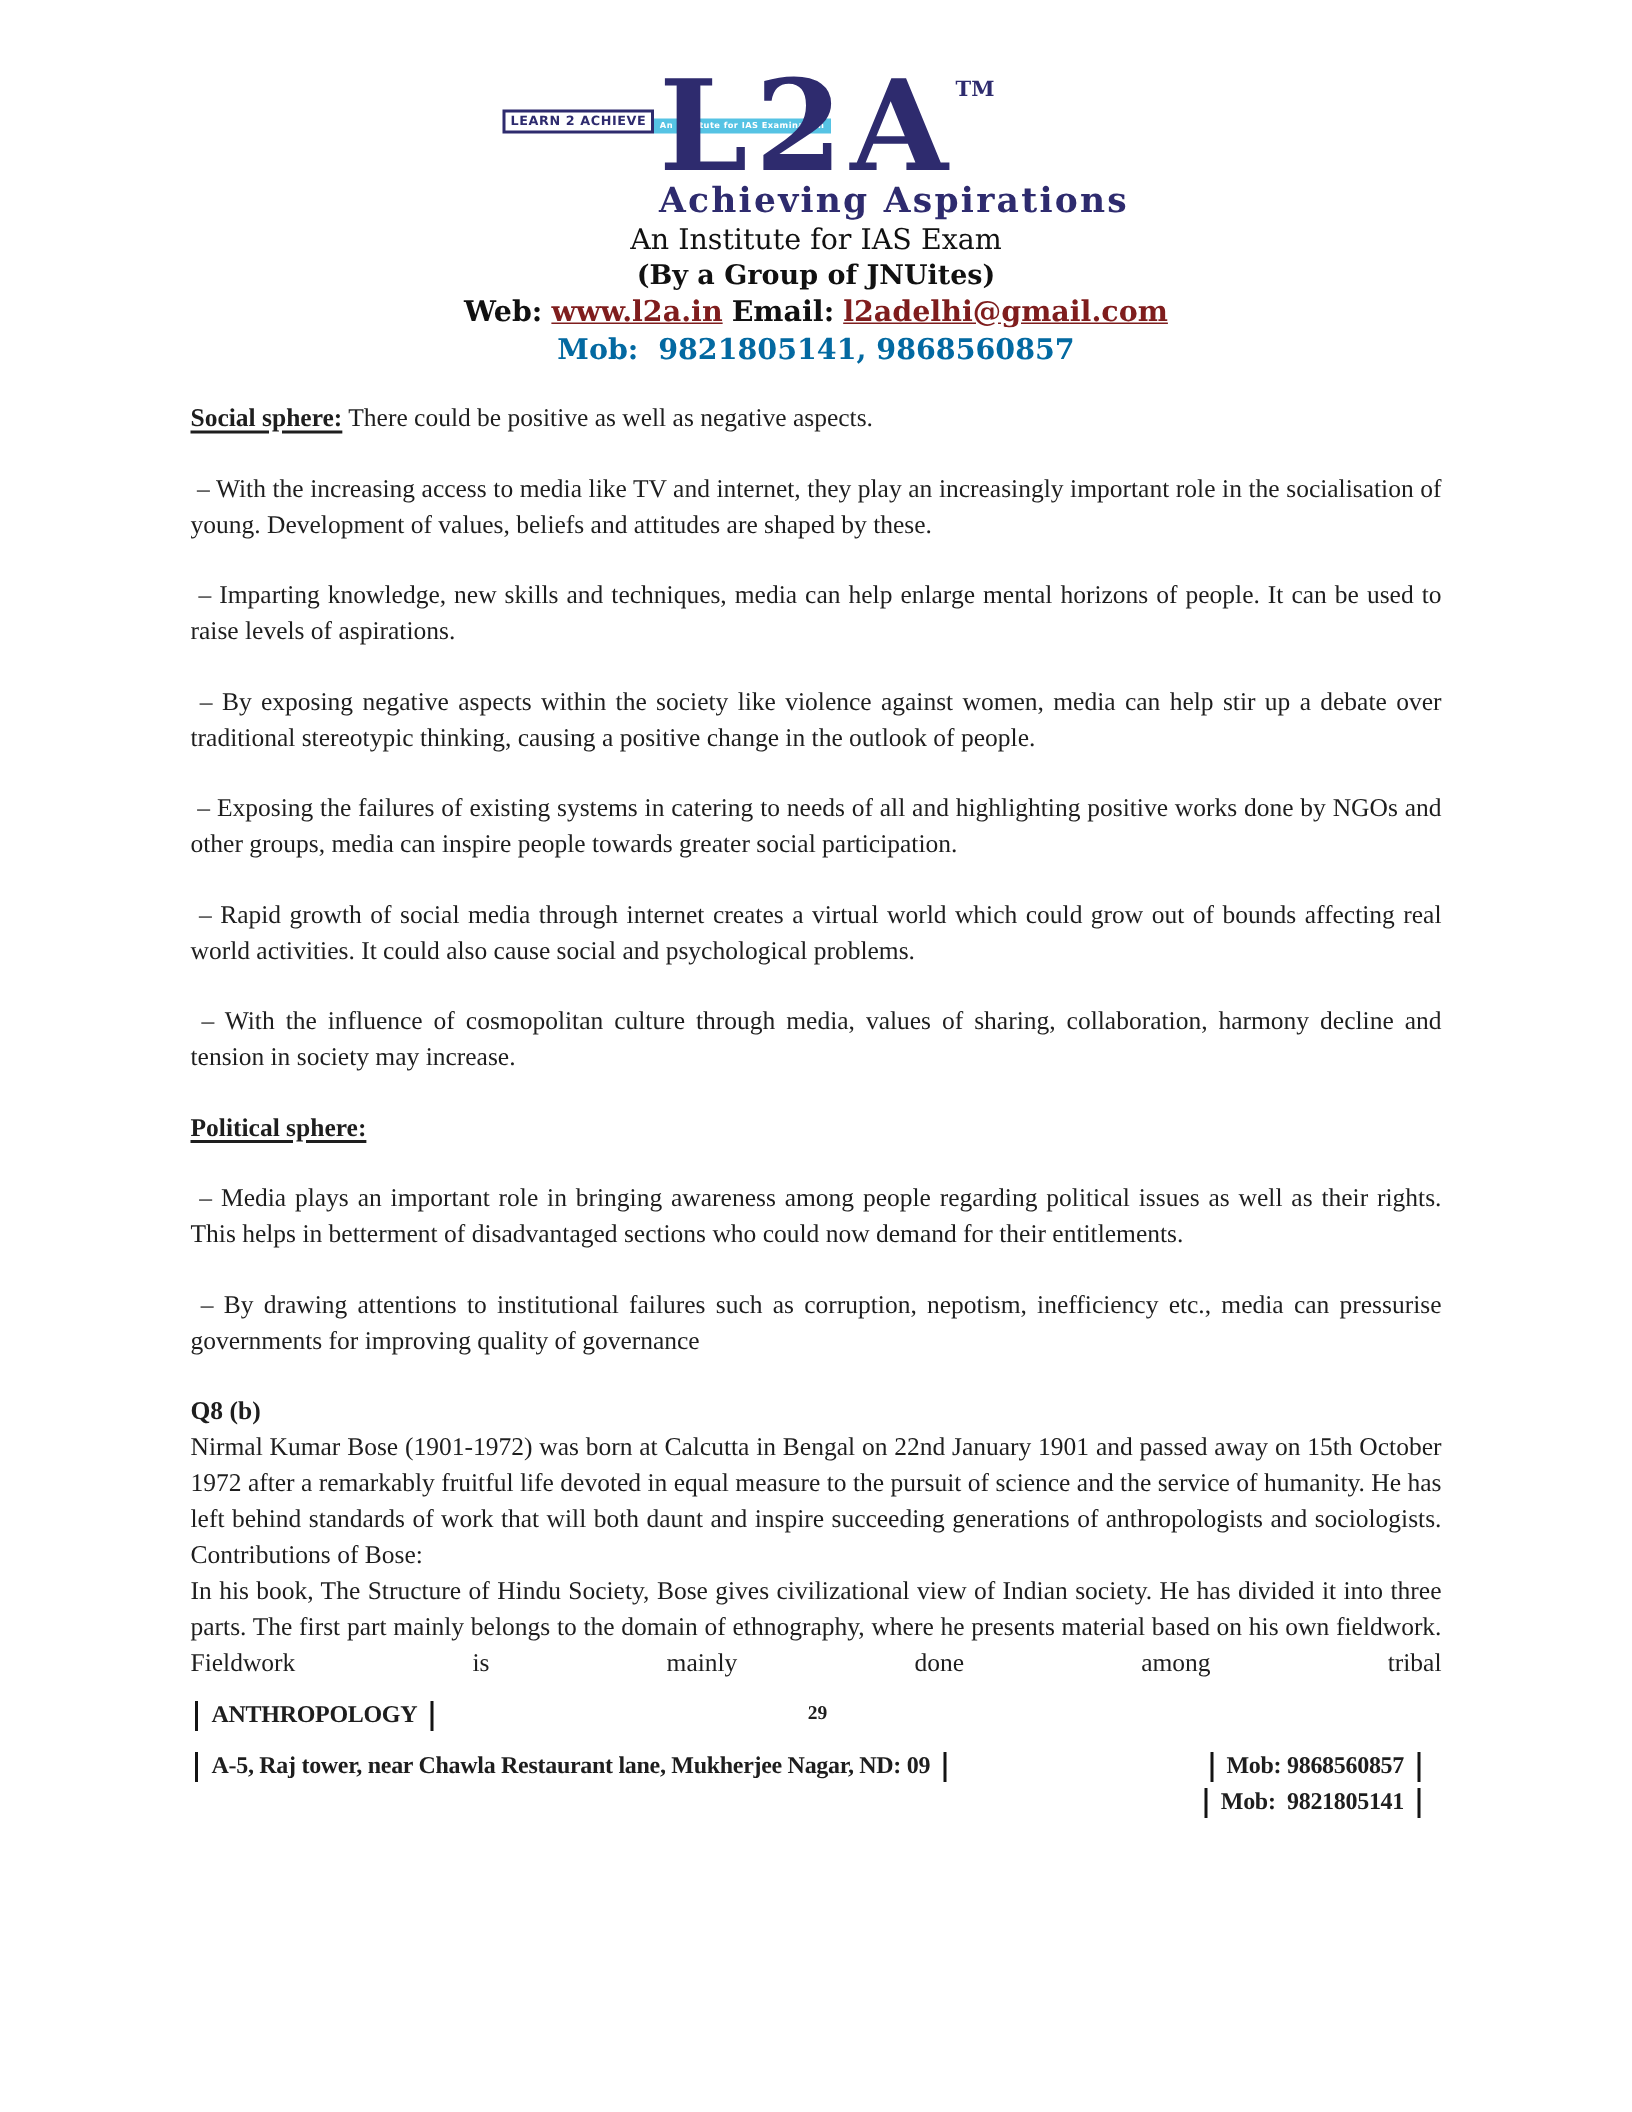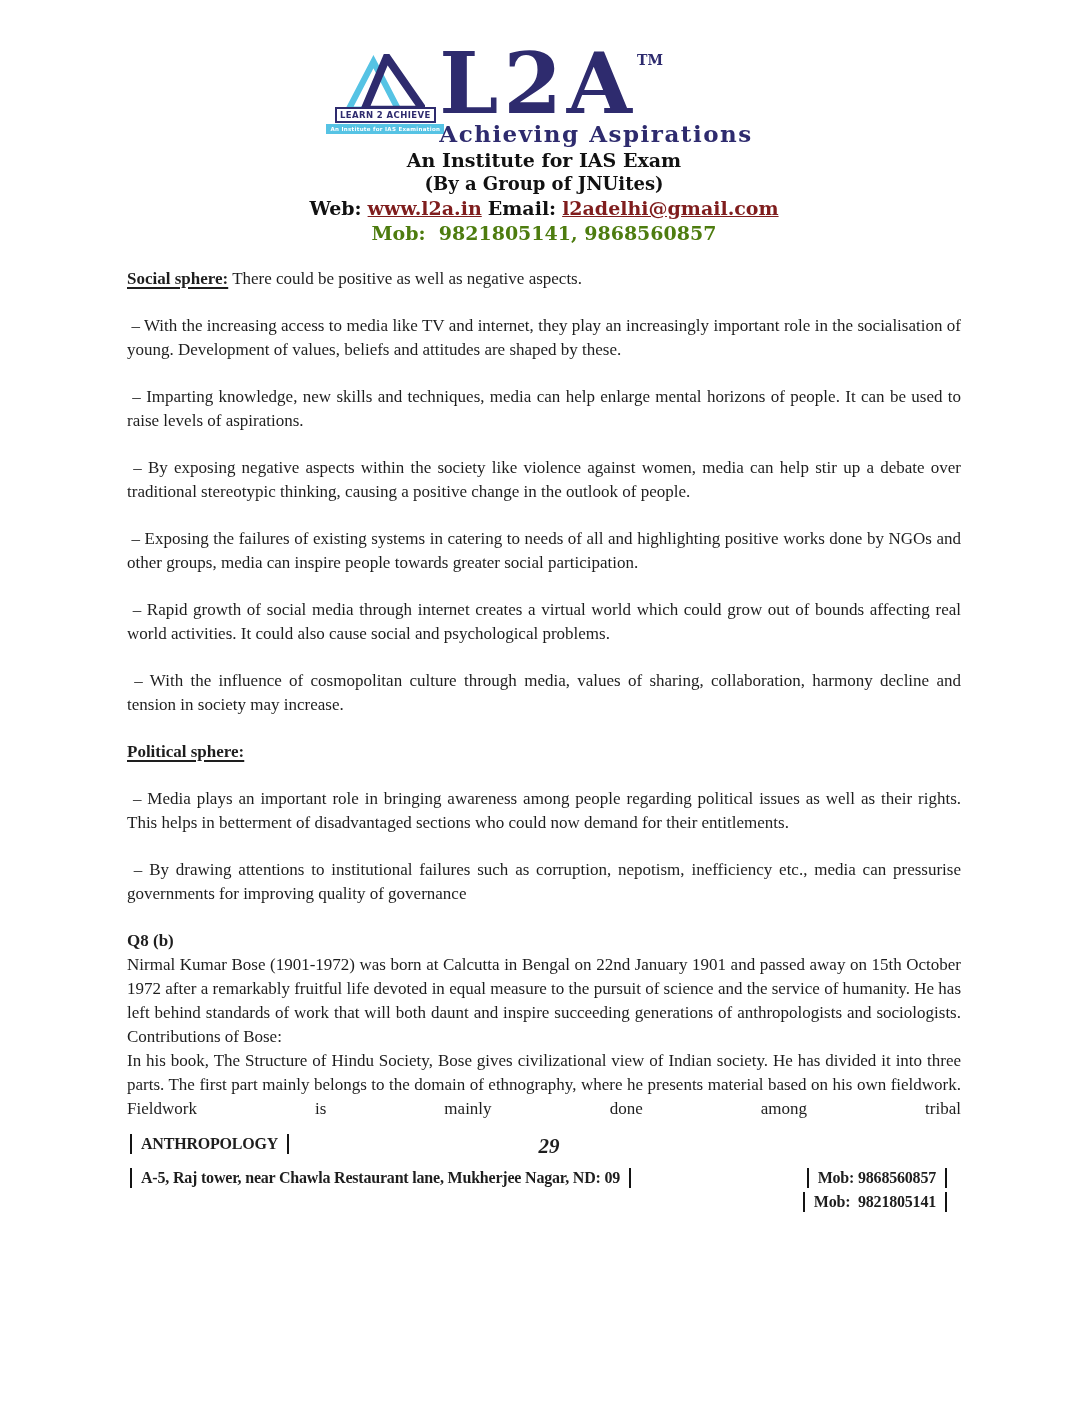--- a/index.html
+++ b/index.html
@@ -10,21 +10,21 @@
     background: #ffffff;
     position: relative;
     font-family: "Liberation Serif", serif;
     color: #1e1e1e;
     overflow: hidden;
   }
 
   
   .header { text-align: center; padding-top: 50px; }
   .logo { display: inline-flex; align-items: flex-start; text-align: left; }
-  .logo-mark { width: 100px; display: flex; flex-direction: column; align-items: center; padding-top: 4px; }
+  .logo-mark { width: 100px; display: flex; flex-direction: row; align-items: center; padding-top: 4px; }
   .logo-mark svg { width: 80px; height: 58px; display: block; }
   .badge {
     border: 2px solid #2e2b6e; color: #2e2b6e; background: #fff;
     font-family: "DejaVu Sans", sans-serif; font-weight: bold; font-size: 8.5px;
     padding: 1px 3px; letter-spacing: .4px; white-space: nowrap; margin-top: -5px;
   }
   .badge-strip {
     background: #56c3e4; color: #ffffff;
     font-family: "DejaVu Sans", sans-serif; font-weight: bold; font-size: 5.5px;
     padding: 2px 4px; white-space: nowrap; letter-spacing: .3px; margin-top: 1px;
@@ -33,26 +33,26 @@
   .wordmark-row { display: flex; align-items: flex-start; }
   .wordmark {
     font-family: "DejaVu Serif", serif; font-weight: bold;
     font-size: 84px; line-height: .82; color: #2e2b6e; letter-spacing: 5px;
   }
   .tm { font-family: "DejaVu Serif", serif; font-weight: bold; font-size: 14px; color: #2e2b6e; margin-top: 2px; }
   .tagline {
     font-family: "DejaVu Serif", serif; font-weight: bold; font-size: 23px;
     color: #2e2b6e; letter-spacing: 1.5px; margin-top: 1px;
   }
-  .inst-line  { font-family: "DejaVu Serif", serif; font-weight: bold; font-size: 19px; color: #111; margin-top: 2px; }
+  .inst-line  { font-family: "DejaVu Serif", serif; font-weight: normal; font-size: 19px; color: #111; margin-top: 2px; }
   .group-line { font-family: "DejaVu Serif", serif; font-weight: bold; font-size: 18px; color: #111; margin-top: 2px; }
   .contact-line { font-family: "DejaVu Serif", serif; font-weight: bold; font-size: 19px; color: #111; margin-top: 3px; }
   .c-label { margin: 0 3px; }
   .c-link { color: #7f1d1d; text-decoration: underline; font-weight: bold; margin: 0 3px; cursor: pointer; }
-  .mob-line { font-family: "DejaVu Serif", serif; font-weight: bold; font-size: 19px; color: #4d7c0f; margin-top: 3px; }
+  .mob-line { font-family: "DejaVu Serif", serif; font-weight: bold; font-size: 19px; color: #0369a1; margin-top: 3px; }
 
   
   .content {
     width: 834px; margin: 23px 0 0 127px;
     font-size: 17px; line-height: 24px;
     text-align: justify;
   }
   .para { margin: 23px 0 0 0; }
   .para.first { margin-top: 0; }
   .para.tight { margin: 0; }
@@ -67,21 +67,21 @@
   .footer { margin: 13px 141px 0 130px; }
   .f-row1 { position: relative; height: 26px; }
   .cell {
     display: inline-block;
     border-left: 2.5px solid #141414; border-right: 2.5px solid #141414;
     padding: 1px 9px; font-weight: bold; font-size: 16px;
     white-space: nowrap; letter-spacing: -0.2px;
   }
   .pagenum {
     position: absolute; left: 50%; top: 0;
-    font-size: 21px; font-weight: bold; font-style: italic;
+    font-size: 13px; font-weight: bold;
   }
   .f-row2 { display: flex; justify-content: space-between; align-items: flex-start; margin-top: 8px; }
   .addr-col .f-line, .mob-col .f-line { margin-bottom: 4px; }
   .mob-col { text-align: right; }
 </style>
 </head>
 <body>
 
 <div class="page">
 

